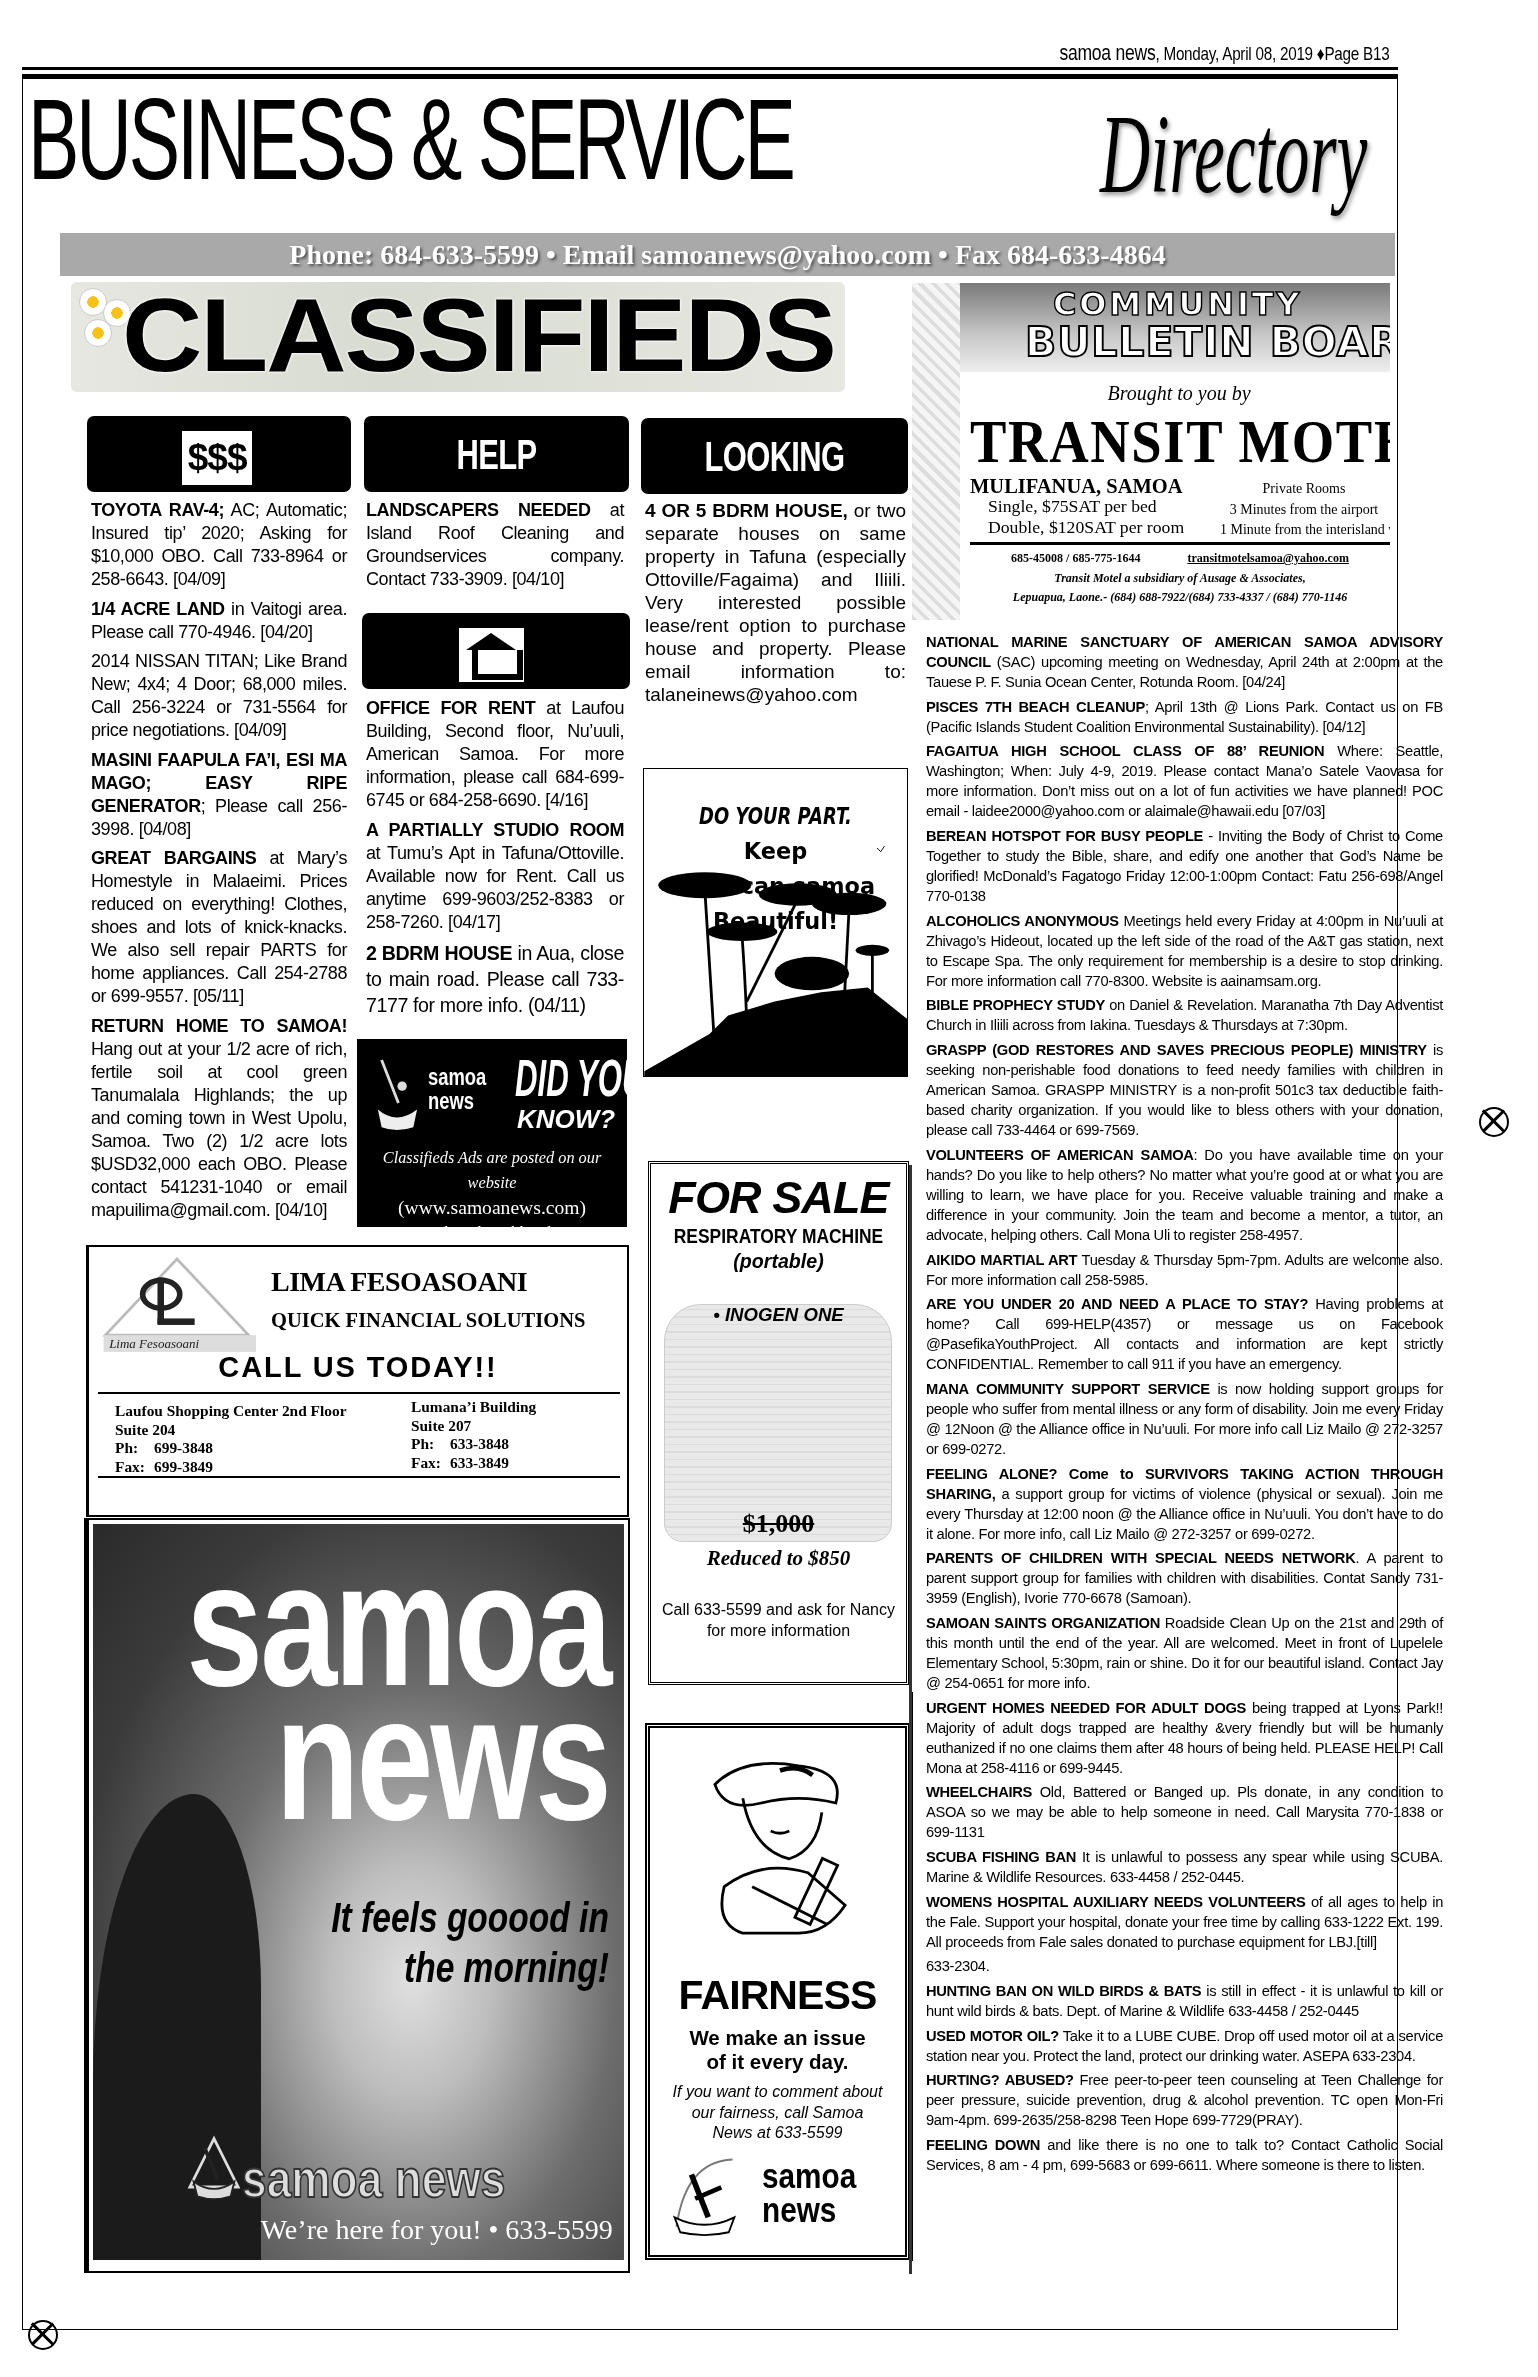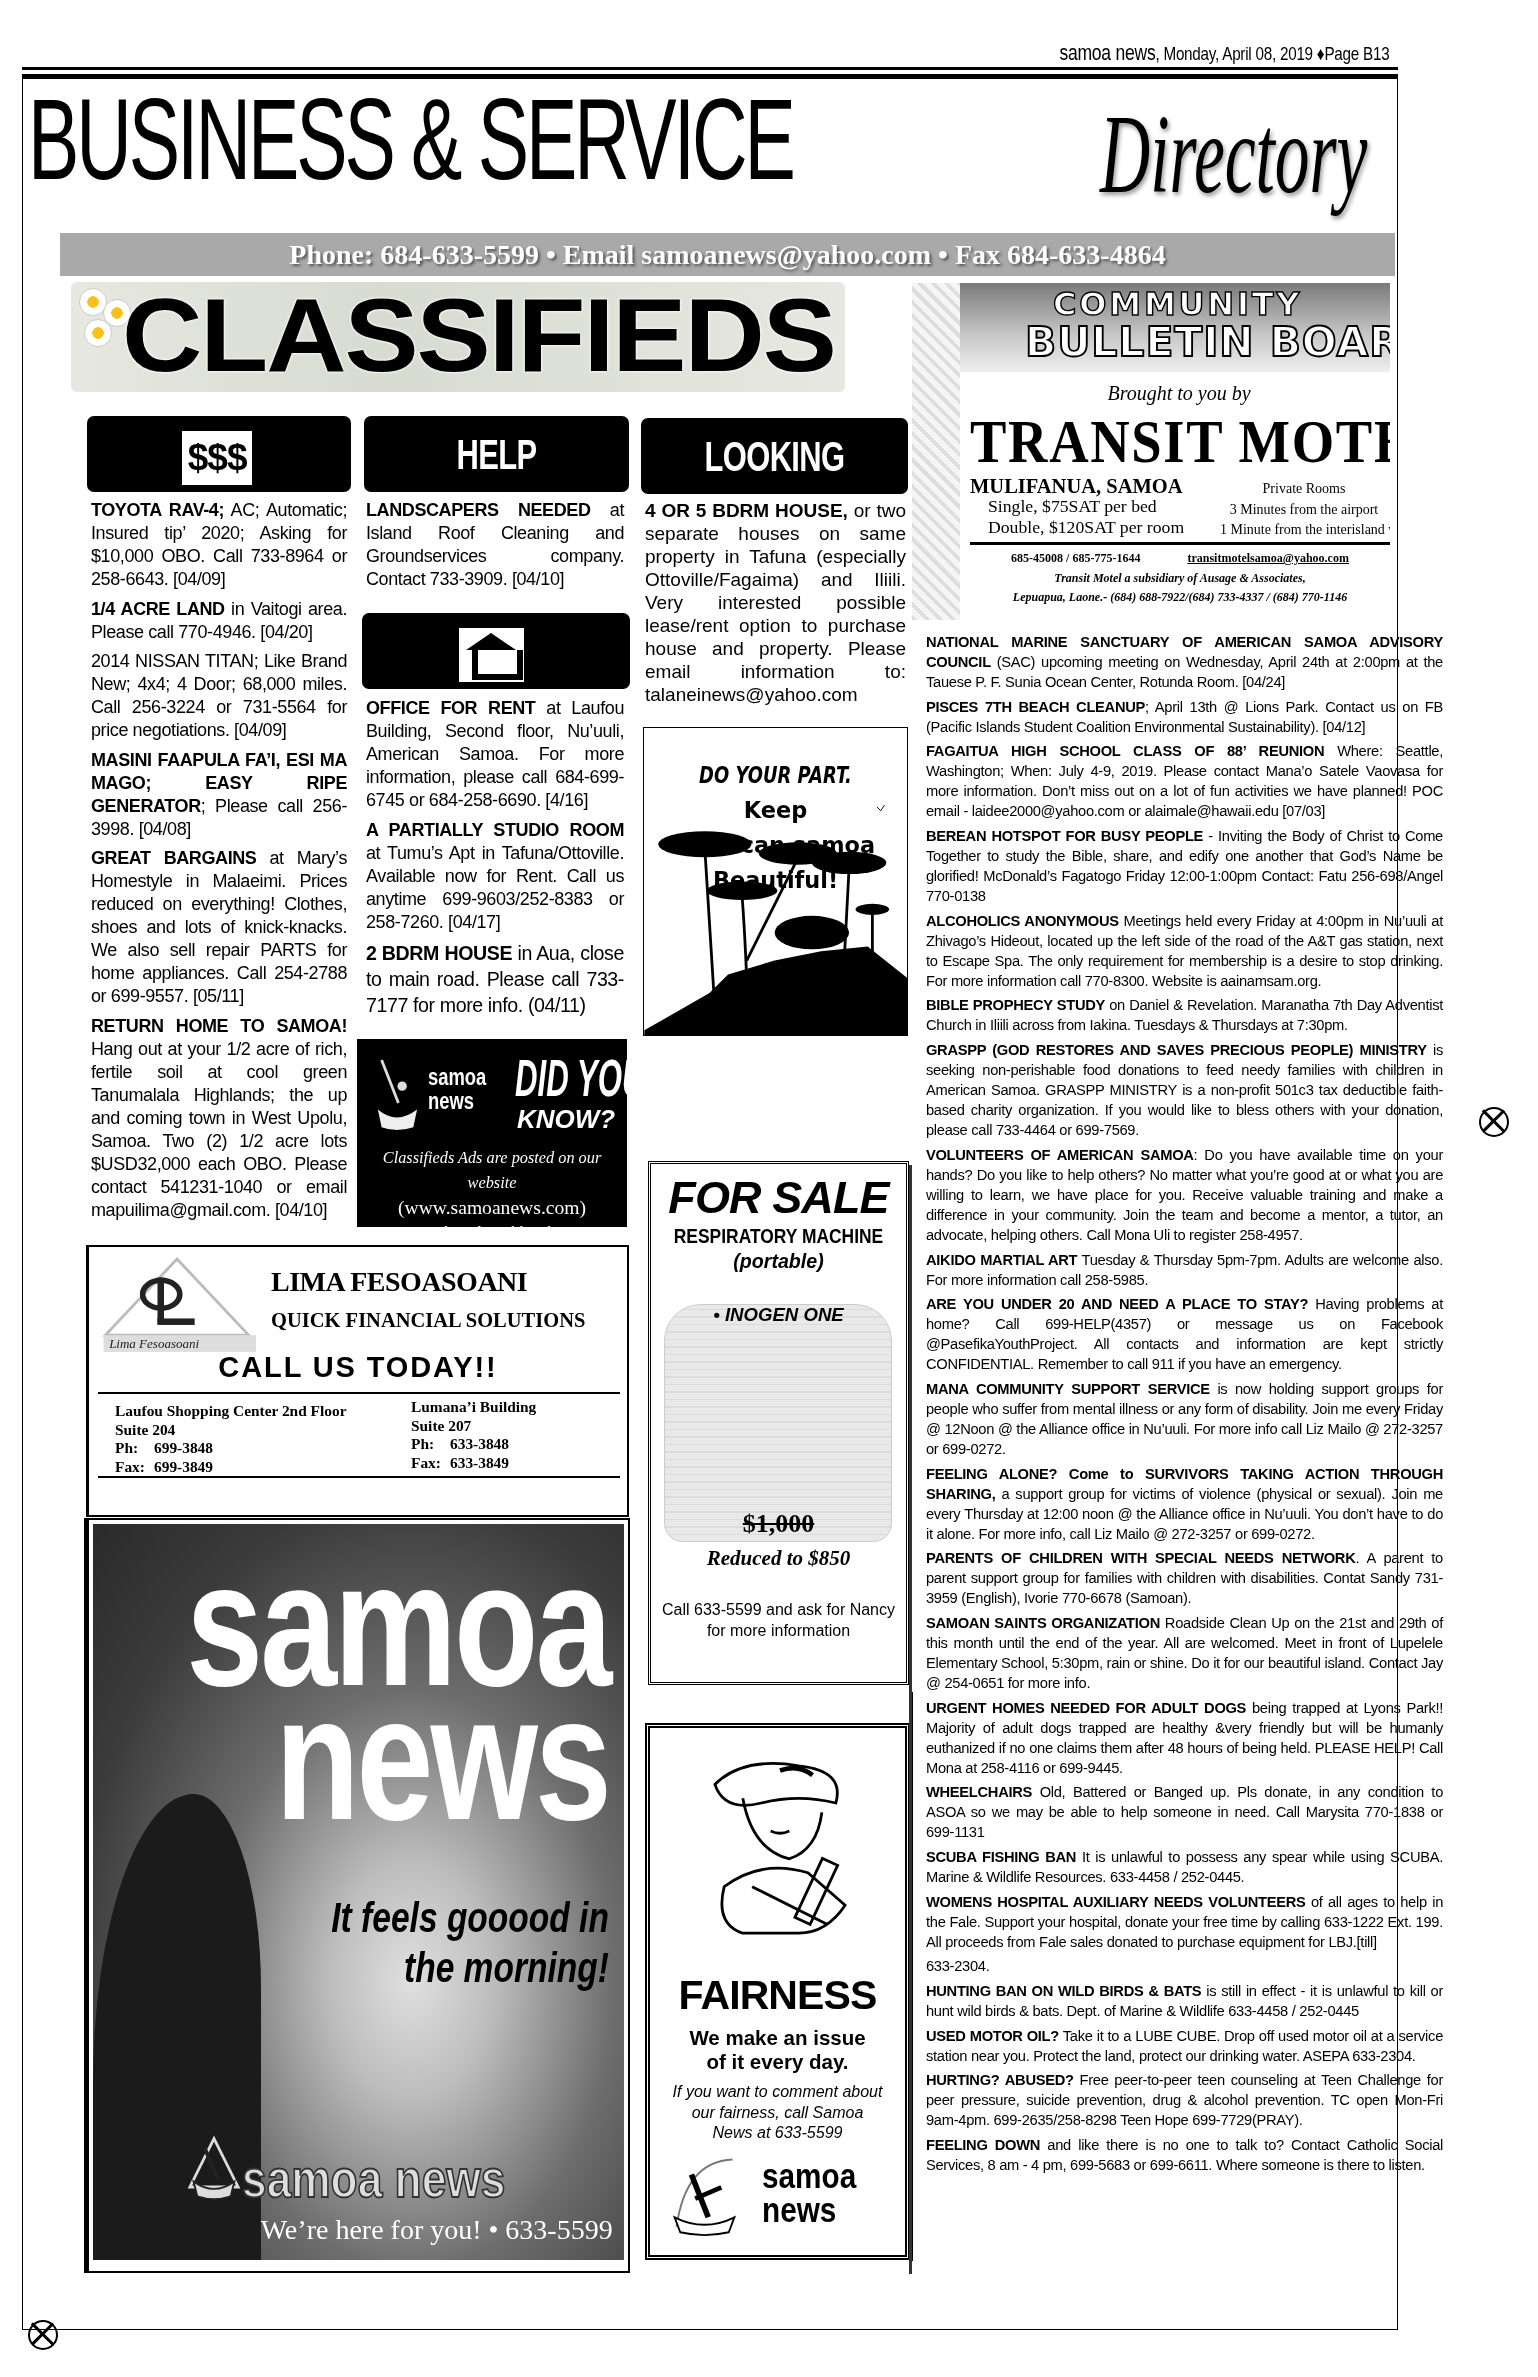--- a/index.html
+++ b/index.html
@@ -54,21 +54,21 @@
   .lima .foot { position: absolute; left: 0; top: 231px; width: 100%; text-align: center; font-family: "Liberation Serif", serif; font-weight: bold; font-size: 15px; line-height: 19.6px; }
 
   .sn-ad { position: absolute; left: 84px; top: 1518px; width: 546px; height: 755px; border: 2.8px solid #000; border-left-width: 5.6px; }
   .sn-ad .photo { position: absolute; left: 3.7px; top: 3.7px; right: 3.7px; bottom: 11.2px; background: radial-gradient(ellipse at 60% 62%, #e0e0e0 0%, #bdbdbd 18%, #6d6d6d 45%, #3b3b3b 75%, #2a2a2a 100%); overflow: hidden; }
   .sn-ad .hill { position: absolute; left: 0; top: 270px; width: 168px; height: 485px; background: #1b1b1b; border-radius: 60% 40% 0 0; }
   .sn-ad .big { position: absolute; right: 15px; font-family: "Liberation Sans", sans-serif; font-weight: bold; color: #fff; font-size: 177px; line-height: 149px; transform: scaleX(0.78); transform-origin: right top; letter-spacing: -3.7px; }
   .sn-ad .tag { position: absolute; right: 15px; top: 368px; font-family: "Liberation Sans", sans-serif; font-weight: 900; font-style: italic; color: #000; font-size: 43px; line-height: 50px; text-align: right; transform: scaleX(0.78); transform-origin: right top; white-space: nowrap; }
   .sn-ad .logo-row { position: absolute; left: 149px; top: 623px; font-family: "Liberation Sans", sans-serif; font-weight: 900; color: #ddd; font-size: 54px; transform: scaleX(0.82); transform-origin: left top; -webkit-text-stroke: 1.9px #333; white-space: nowrap; }
   .sn-ad .slogan { position: absolute; left: 168px; top: 690px; font-family: "Liberation Serif", serif; color: #fff; font-size: 28px; white-space: nowrap; }
 
-  .beautiful { position: absolute; left: 643px; top: 727px; width: 265px; height: 309px; border: 1.9px solid #000; overflow: hidden; background: #fff; }
+  .beautiful { position: absolute; left: 643px; top: 768px; width: 265px; height: 309px; border: 1.9px solid #000; overflow: hidden; background: #fff; }
   .beautiful .msg { position: absolute; top: 30px; width: 100%; text-align: center; font-family: "DejaVu Sans", sans-serif; font-weight: bold; font-size: 22.4px; line-height: 35px; }
   .beautiful .msg .l1 { font-style: italic; transform: scaleX(0.8); display: inline-block; }
   .beautiful svg { position: absolute; left: 0; bottom: 0; }
 
   .sale-ad { position: absolute; left: 648px; top: 1161px; width: 261px; height: 524px; border: 2.8px double #000; border-width: 3.7px; background: #fff; }
   .sale-ad .t1 { position: absolute; top: 11.2px; width: 100%; text-align: center; font-family: "Liberation Sans", sans-serif; font-weight: 900; font-style: italic; font-size: 45px; line-height: 45px; letter-spacing: -0.9px; }
   .sale-ad .t2 { position: absolute; top: 60px; width: 100%; text-align: center; font-family: "Liberation Sans", sans-serif; font-weight: bold; font-size: 20.5px; transform: scaleX(0.85); }
   .sale-ad .t3 { position: absolute; top: 86px; width: 100%; text-align: center; font-family: "Liberation Sans", sans-serif; font-style: italic; font-weight: bold; font-size: 19.6px; }
   .sale-ad .machine { position: absolute; left: 13px; top: 140px; width: 228px; height: 238px; background: repeating-linear-gradient(0deg,#e9e9e9 0 5.6px,#dcdcdc 5.6px 7.5px), #e5e5e5; border-radius: 37px 37px 18.6px 18.6px; border: 0.9px solid #ccc; }
   .sale-ad .t4 { position: absolute; top: 140px; width: 100%; text-align: center; font-family: "Liberation Sans", sans-serif; font-style: italic; font-weight: bold; font-size: 18.6px; z-index: 2; }

